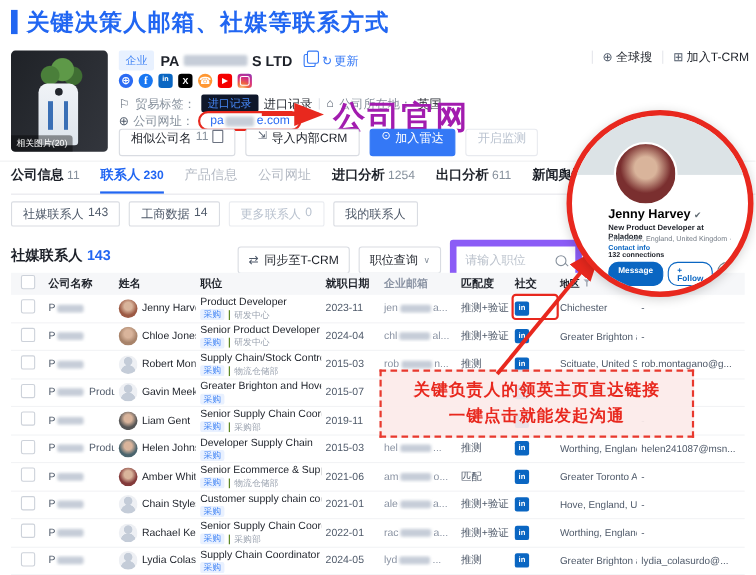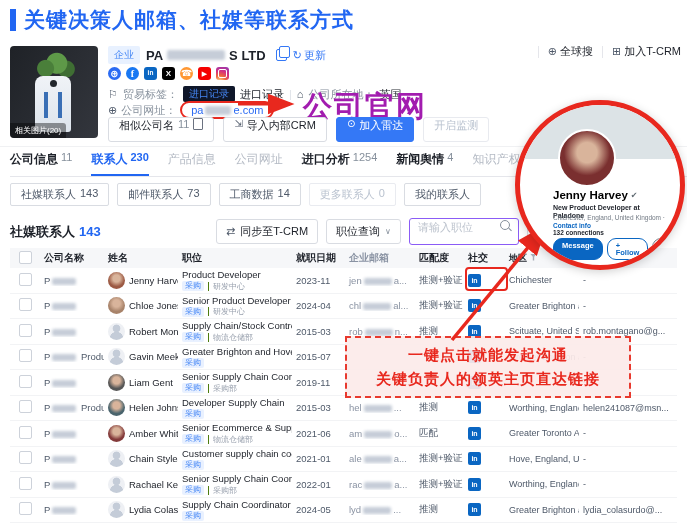--- a/index.html
+++ b/index.html
@@ -53,37 +53,37 @@
   .row-btns{position:absolute;left:108px;top:117px;display:flex;gap:9px}
   .btn{height:23px;display:inline-flex;gap:4px;padding:0 10px;border:1px solid #d9dce2;border-radius:3px;font-size:11px;color:#1d2129;background:#fff}
   .btn .bic{color:#4e5969;font-size:10px}
   .btn.primary{background:#3478f6;border-color:#3478f6;color:#fff}
   .btn.primary .bic{color:#fff}
   .btn.ghost{border-color:#e8eaef;color:#b9c2cf}
   .pgicon{width:8px;height:10px;border:1px solid #6b7280;border-radius:1px;position:relative}
   
   .hr1{position:absolute;left:0;top:146px;width:687px;height:1px;background:#f0f1f3}
   .tabs{position:absolute;left:10px;top:151px;width:677px;height:25px;border-bottom:1px solid #e5e6eb;display:flex;gap:19px;font-size:12px}
-  .tab{position:relative;display:flex;align-items:flex-start;gap:3px;color:#1d2129;font-weight:600;padding-bottom:8px;cursor:default}
+  .tab{position:relative;display:flex;align-items:center;gap:3px;color:#1d2129;font-weight:600;padding-bottom:8px;cursor:default}
   .tab .tc{color:#86909c;font-size:11px;font-weight:400}
   .tab.active{color:#2166f2}
   .tab.active .tc{color:#2166f2;font-weight:700}
   .tab.active::after{content:'';position:absolute;left:0;right:0;bottom:0;height:2px;background:#2166f2}
   .tab.disabled{color:#b4bac4;font-weight:400}
   
   .chips{position:absolute;left:10px;top:183px;display:flex;gap:8px}
   .chip{border:1px solid #d9dce2;border-radius:2px;padding:3px 10px;font-size:11px;color:#4e5969;background:#fff;display:flex;gap:4px}
   .chip.muted{color:#b9c2cf;border-color:#e9ebf0}
   
   .sec-title{position:absolute;left:10px;top:223px;font-size:13px;font-weight:700;color:#1d2129}
   .sec-count{color:#2166f2;margin-left:4px}
   .toolbar-right{position:absolute;left:216px;top:218px;display:flex;gap:8px;align-items:center;font-size:11px;color:#1d2129}
   .tbtn,.tsel{height:23px;display:inline-flex;align-items:center;gap:5px;padding:0 9px;border:1px solid #d9dce2;border-radius:3px;background:#fff}
   .caret{color:#86909c;font-size:8px}
-  .tinput{height:23px;width:92px;display:inline-flex;align-items:flex-start;justify-content:space-between;padding:1px 8px;border:1px solid #8b5cf6;border-radius:3px;color:#bcc3cd}
+  .tinput{height:23px;width:92px;display:inline-flex;align-items:center;justify-content:space-between;padding:1px 8px;border:6px solid #8b5cf6;border-radius:3px;color:#bcc3cd}
   .mag{width:8px;height:8px;border:1.3px solid #86909c;border-radius:50%;position:relative;flex:none}
   .mag::after{content:'';position:absolute;width:4px;height:1.3px;background:#86909c;transform:rotate(45deg);right:-3px;bottom:-1px}
   .heart{color:#4e5969;font-size:12px;display:flex;gap:3px;align-items:center}
   
   .table{position:absolute;left:10px;top:248px;width:667px}
   .thead{display:flex;height:20px;background:#f6f7f9;align-items:center;font-size:10px;color:#1d2129;font-weight:700}
   .trow{display:flex;height:25.5px;border-bottom:1px solid #f2f3f5;align-items:center;font-size:9.5px;color:#4e5969;box-sizing:border-box}
   .c{padding-left:4px;box-sizing:border-box;flex:none}
   .c0{width:30px;padding-left:9px}
   .c1{width:64px;white-space:nowrap;overflow:hidden}
@@ -238,36 +238,36 @@
      <span>产品信息</span>
     </div>
     <div class="tab disabled">
      <span>公司网址</span>
     </div>
     <div class="tab ">
      <span>进口分析</span>
       <span class="tc">1254</span>
     </div>
     <div class="tab ">
+     <span>出口分析</span>
+      <span class="tc">611</span>
+    </div>
+    <div class="tab ">
      <span>新闻舆情</span>
       <span class="tc">4</span>
     </div>
     <div class="tab disabled">
      <span>知识产权</span>
     </div>
   </div>
 
 <div class="chips" id="chips">
     <span class="chip ">
      <span>社媒联系人</span>
       <span>143</span>
-    </span>
-    <span class="chip ">
-     <span>邮件联系人</span>
-      <span>73</span>
     </span>
     <span class="chip ">
      <span>工商数据</span>
       <span>14</span>
     </span>
     <span class="chip muted">
      <span>更多联系人</span>
       <span>0</span>
     </span>
     <span class="chip ">
@@ -515,22 +515,22 @@
     <div class="c c5">lyd<span class="blur bw28"></span>...</div>
     <div class="c c6">推测</div>
     <div class="c c7"><span class="liicon">in</span></div>
     <div class="c c8">Greater Brighton a...</div>
     <div class="c c9">lydia_colasurdo@...</div>
   </div>
     </div>
 </div>
 
 <div class="anno">
+  <span>关键负责人的领英主页直达链接</span>
   <span>一键点击就能发起沟通</span>
-  <span>关键负责人的领英主页直达链接</span>
 </div>
 
 <div class="libox"></div>
 
 <svg class="arrows" viewBox="0 0 687 523">
   <defs>
     <marker id="ah" markerWidth="9" markerHeight="7" refX="7.5" refY="3.5" orient="auto">
       <path d="M0,0 L9,3.5 L0,7 Z" fill="#e8281e"></path>
     </marker>
   </defs>

